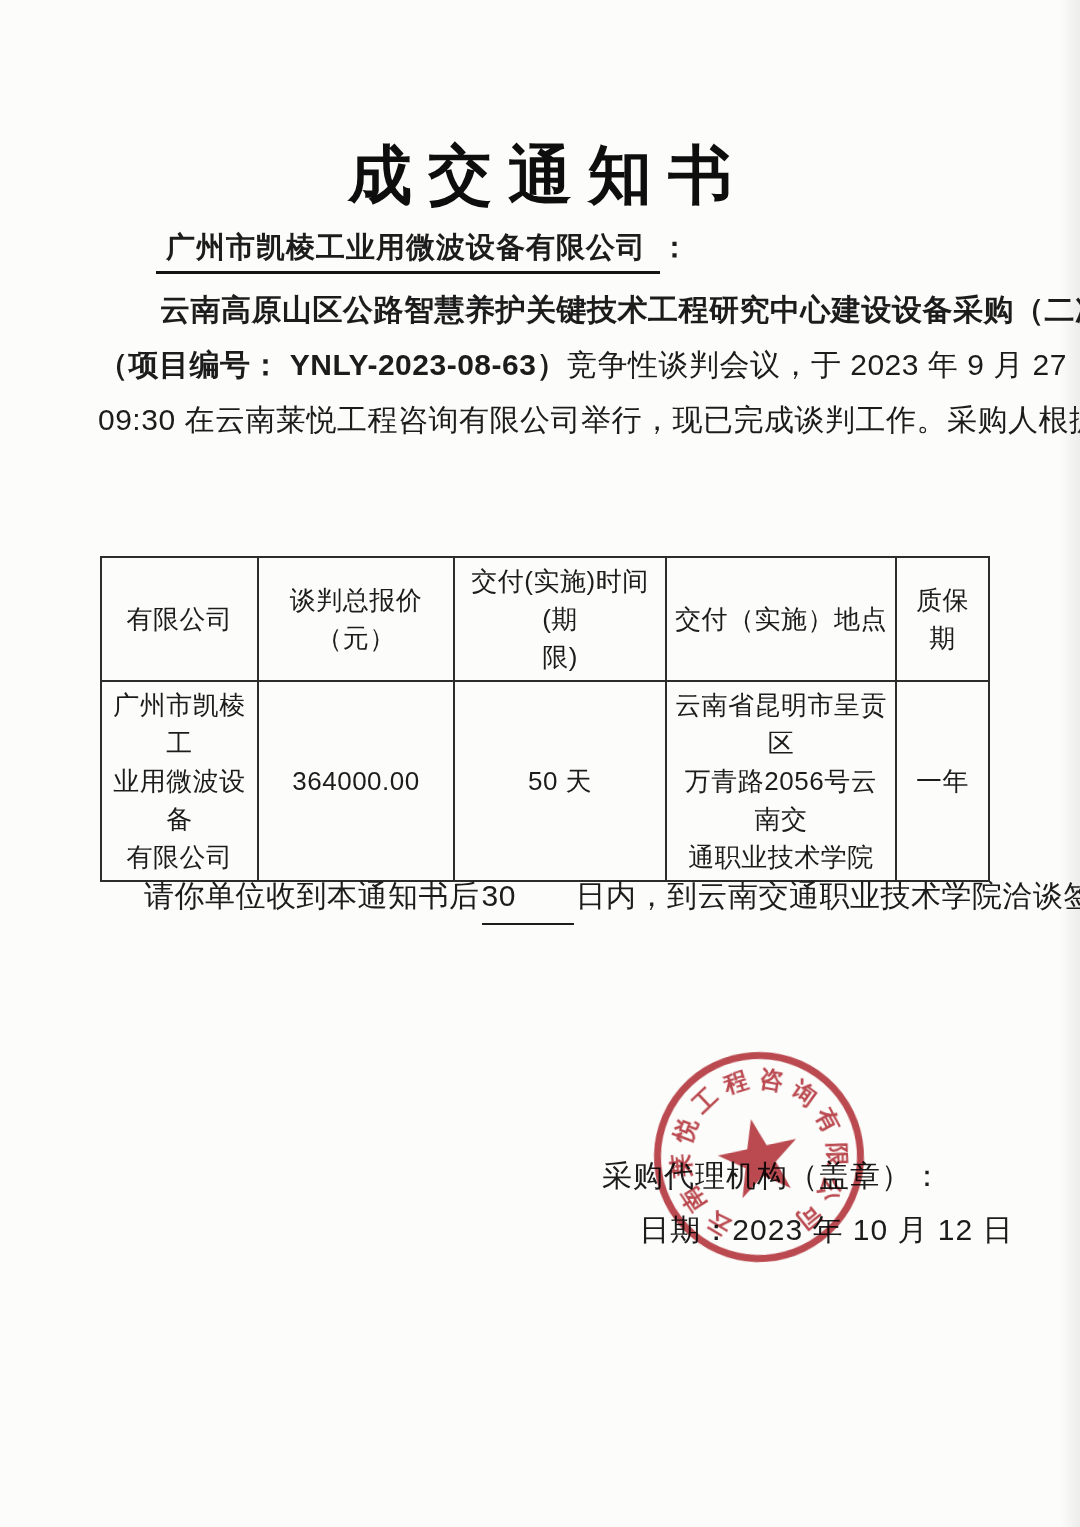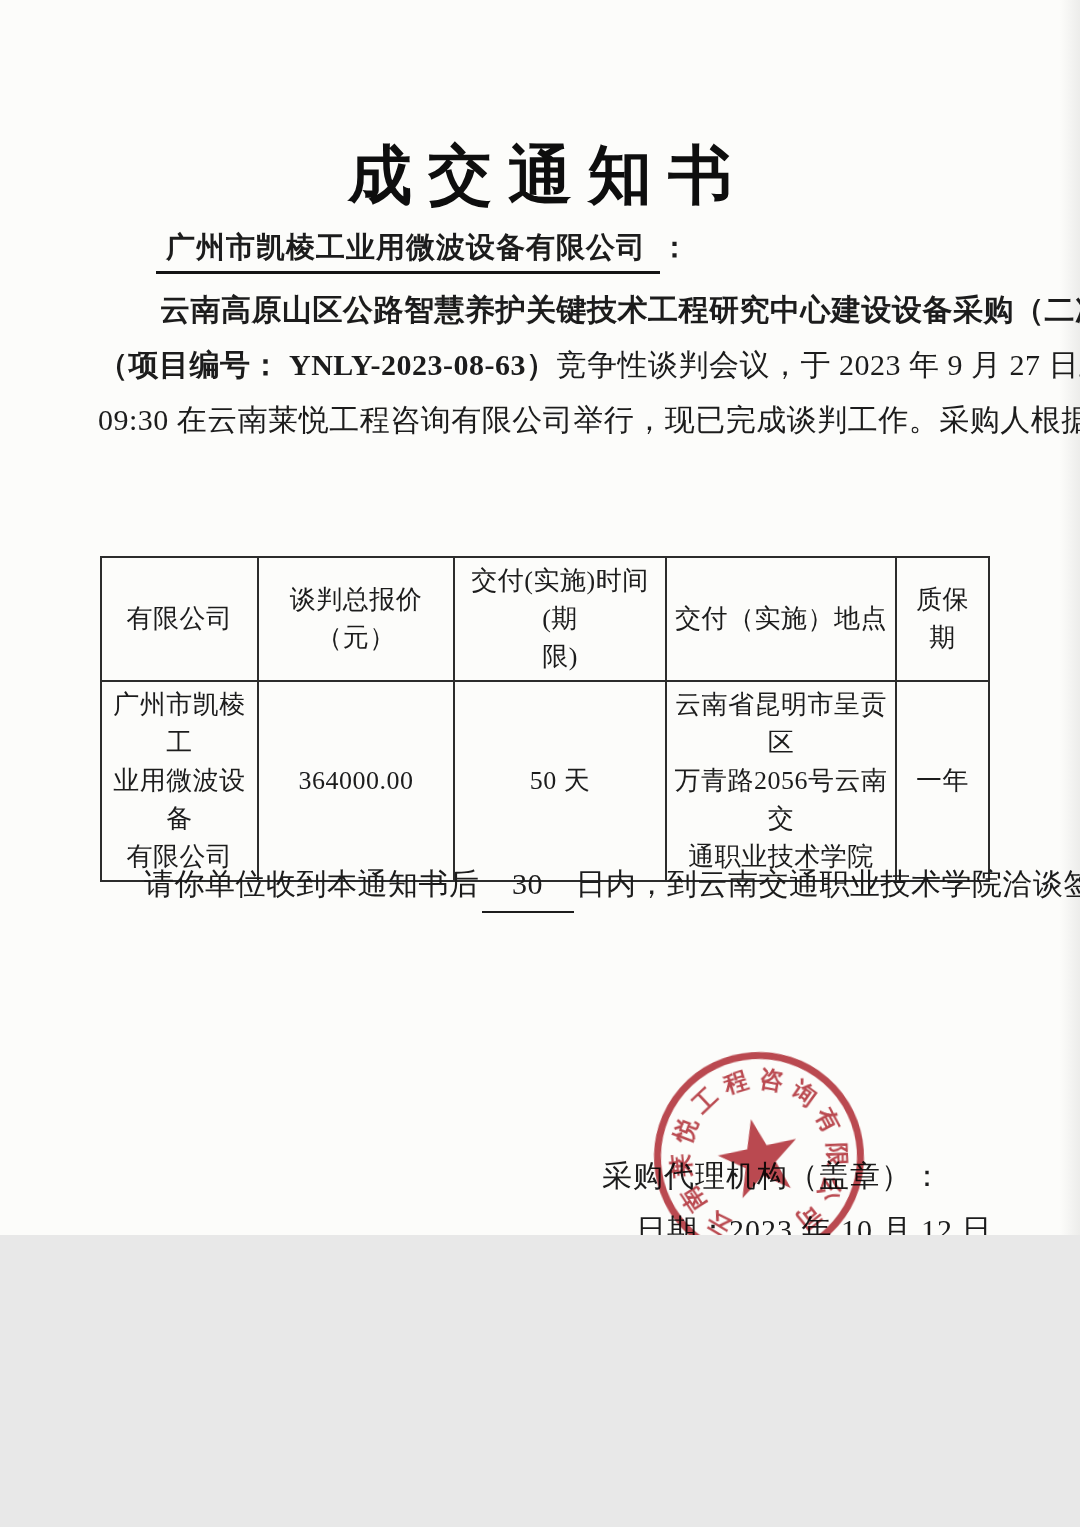--- a/index.html
+++ b/index.html
@@ -1,22 +1,22 @@
 <!DOCTYPE html>
 <html style="--stamp-color: #b5363e; --ink: #1c1c1c; --paper: #fcfcfa;"><head>
 <meta charset="utf-8">
 <style>
   html,body{margin:0;padding:0;background:#e8e8e8;}
   .page{
     position:relative;
-    width:1080px;height:1235px;
+    width:1080px;height:1527px;
     margin:0 auto;
     background:var(--paper,#fcfcfa);
     overflow:hidden;
-    font-family:Liberation Serif, serif;
+    font-family:Liberation Sans, sans-serif;
     color:var(--ink,#1c1c1c);
   }
   .scan-edge{
     position:absolute;right:0;top:0;bottom:0;width:20px;
     background:linear-gradient(to right, rgba(0,0,0,0), rgba(100,100,100,0.10));
     pointer-events:none;
   }
   .doc-title{
     position:absolute;top:132px;left:0;width:1080px;
     text-align:center;
@@ -40,23 +40,23 @@
     font-size:30px;line-height:55px;letter-spacing:0.5px;
   }
   .para-1{top:282px;}
   .para-2{top:856px;}
   .p-line{white-space:nowrap;}
   .indent-2{padding-left:62px;}
   .indent-p2{padding-left:46px;}
   .bold{font-weight:bold;}
   .days-underline{
     display:inline-block;
-    min-width:92px;text-align:center;
+    min-width:92px;
     border-bottom:2.5px solid #1d1d1d;
-    margin:0 2px;
+    margin:12px 2px;
   }
   table.award{
     position:absolute;top:556px;left:100px;
     width:888px;border-collapse:collapse;
     table-layout:fixed;
     font-size:26px;letter-spacing:0.5px;
   }
   table.award th, table.award td{
     border:2.5px solid #2c2c2c;
     text-align:center;vertical-align:middle;

